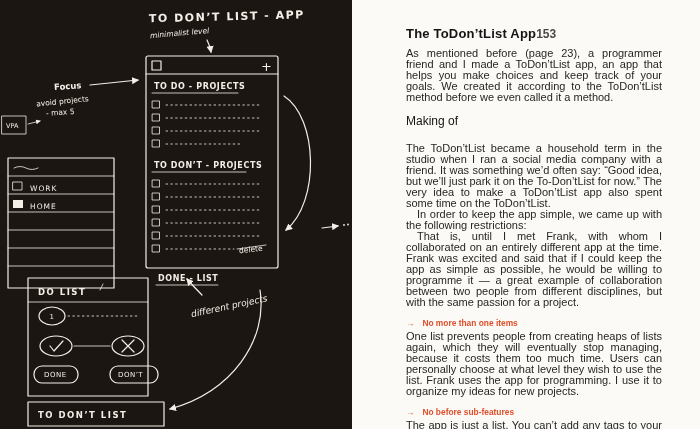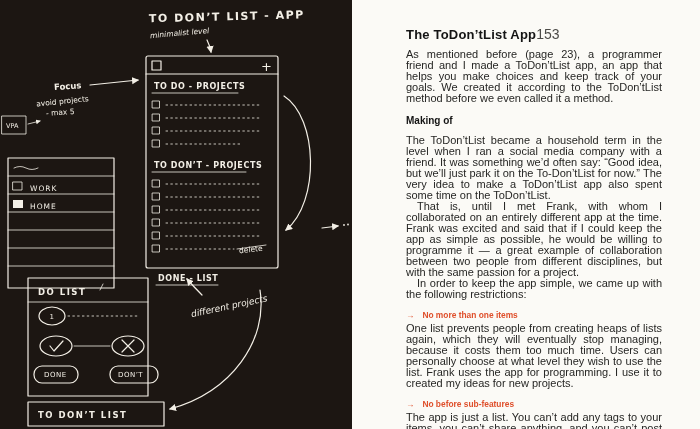--- a/index.html
+++ b/index.html
@@ -22,24 +22,24 @@
   .t-tiny  { font-size:6.5px; }
   .t-row   { font-size:7.5px; letter-spacing:1px; }
   .t-mid   { font-size:8.5px; letter-spacing:1.5px; font-weight:bold; }
   .t-btn   { font-size:7px; letter-spacing:0.5px; }
   .t-dif   { font-size:9px; font-style:italic; }
 
   
   .page-right { flex:1; background:#fbfaf6; padding:26px 38px 0 54px; color:#1e1e1c; }
   .head-row { display:flex; align-items:baseline; margin-bottom:7px; }
   .title { font-size:13px; font-weight:bold; letter-spacing:0.2px; color:#141414; }
-  .page-num { font-size:14px; font-weight:normal; color:#4c4b48; }
+  .page-num { font-size:12px; font-weight:bold; color:#4c4b48; }
   p.body { font-size:11px; line-height:11px; text-align:justify; color:#262624; }
   p.indent { text-indent:11px; }
-  h2.sub { font-size:10px; font-weight:bold; margin-top:11px; margin-bottom:9px; color:#141414; }
+  h2.sub { font-size:12px; font-weight:normal; margin-top:11px; margin-bottom:15px; color:#141414; }
   .red-head { color:#df4f2b; font-size:8.4px; font-weight:bold; margin-top:10px; margin-bottom:2px; display:flex; gap:8px; line-height:11px; }
   .mb { margin-bottom:0; }
 </style>
 </head>
 <body>
 
 <div class="spread">
 
   <div class="page-left">
     <svg width="352" height="429" viewBox="0 0 352 429">
@@ -149,29 +149,29 @@
 
   <div class="page-right">
     <div class="head-row">
       <h1 class="title">The ToDon’tList App</h1>
       <span class="page-num">153</span>
     </div>
 
     <p class="body mb">As mentioned before (page 23), a programmer friend and I made a ToDon’tList app, an app that helps you make choices and keep track of your goals. We created it according to the ToDon’tList method before we even called it a method.</p>
 
     <h2 class="sub">Making of</h2>
-    <p class="body">The ToDon’tList became a household term in the level when I ran a social media company with a friend. It was something we’d often say: “Good idea, but we’ll just park it on the To-Don’tList for now.” The very idea to make a ToDon’tList app also spent some time on the ToDon’tList.</p>
+    <p class="body">The ToDon’tList became a household term in the studio when I ran a social media company with a friend. It was something we’d often say: “Good idea, but we’ll just park it on the To-Don’tList for now.” The very idea to make a ToDon’tList app also spent some time on the ToDon’tList.</p>
+    <p class="body indent">In order to keep the app simple, we came up with the following restrictions:</p>
     <p class="body indent">That is, until I met Frank, with whom I collaborated on an entirely different app at the time. Frank was excited and said that if I could keep the app as simple as possible, he would be willing to programme it — a great example of collaboration between two people from different disciplines, but with the same passion for a project.</p>
-    <p class="body indent">In order to keep the app simple, we came up with the following restrictions:</p>
 
     <div class="red-head">
       <span class="arr">→</span>
       <span>No more than one items</span>
     </div>
-    <p class="body">One list prevents people from creating heaps of lists again, which they will eventually stop managing, because it costs them too much time. Users can personally choose at what level they wish to use the list. Frank uses the app for programming. I use it to created my ideas for new projects.</p>
+    <p class="body">One list prevents people from creating heaps of lists again, which they will eventually stop managing, because it costs them too much time. Users can personally choose at what level they wish to use the list. Frank uses the app for programming. I use it to organize my ideas for new projects.</p>
 
     <div class="red-head">
       <span class="arr">→</span>
       <span>No before sub-features</span>
     </div>
     <p class="body">The app is just a list. You can’t add any tags to your items, you can’t share anything, and you can’t post to social media. The app has one button: for adding something to your ToDon’tList. From there you decide whether you move this new item to your DoList.</p>
   </div>
 
 </div>
 

